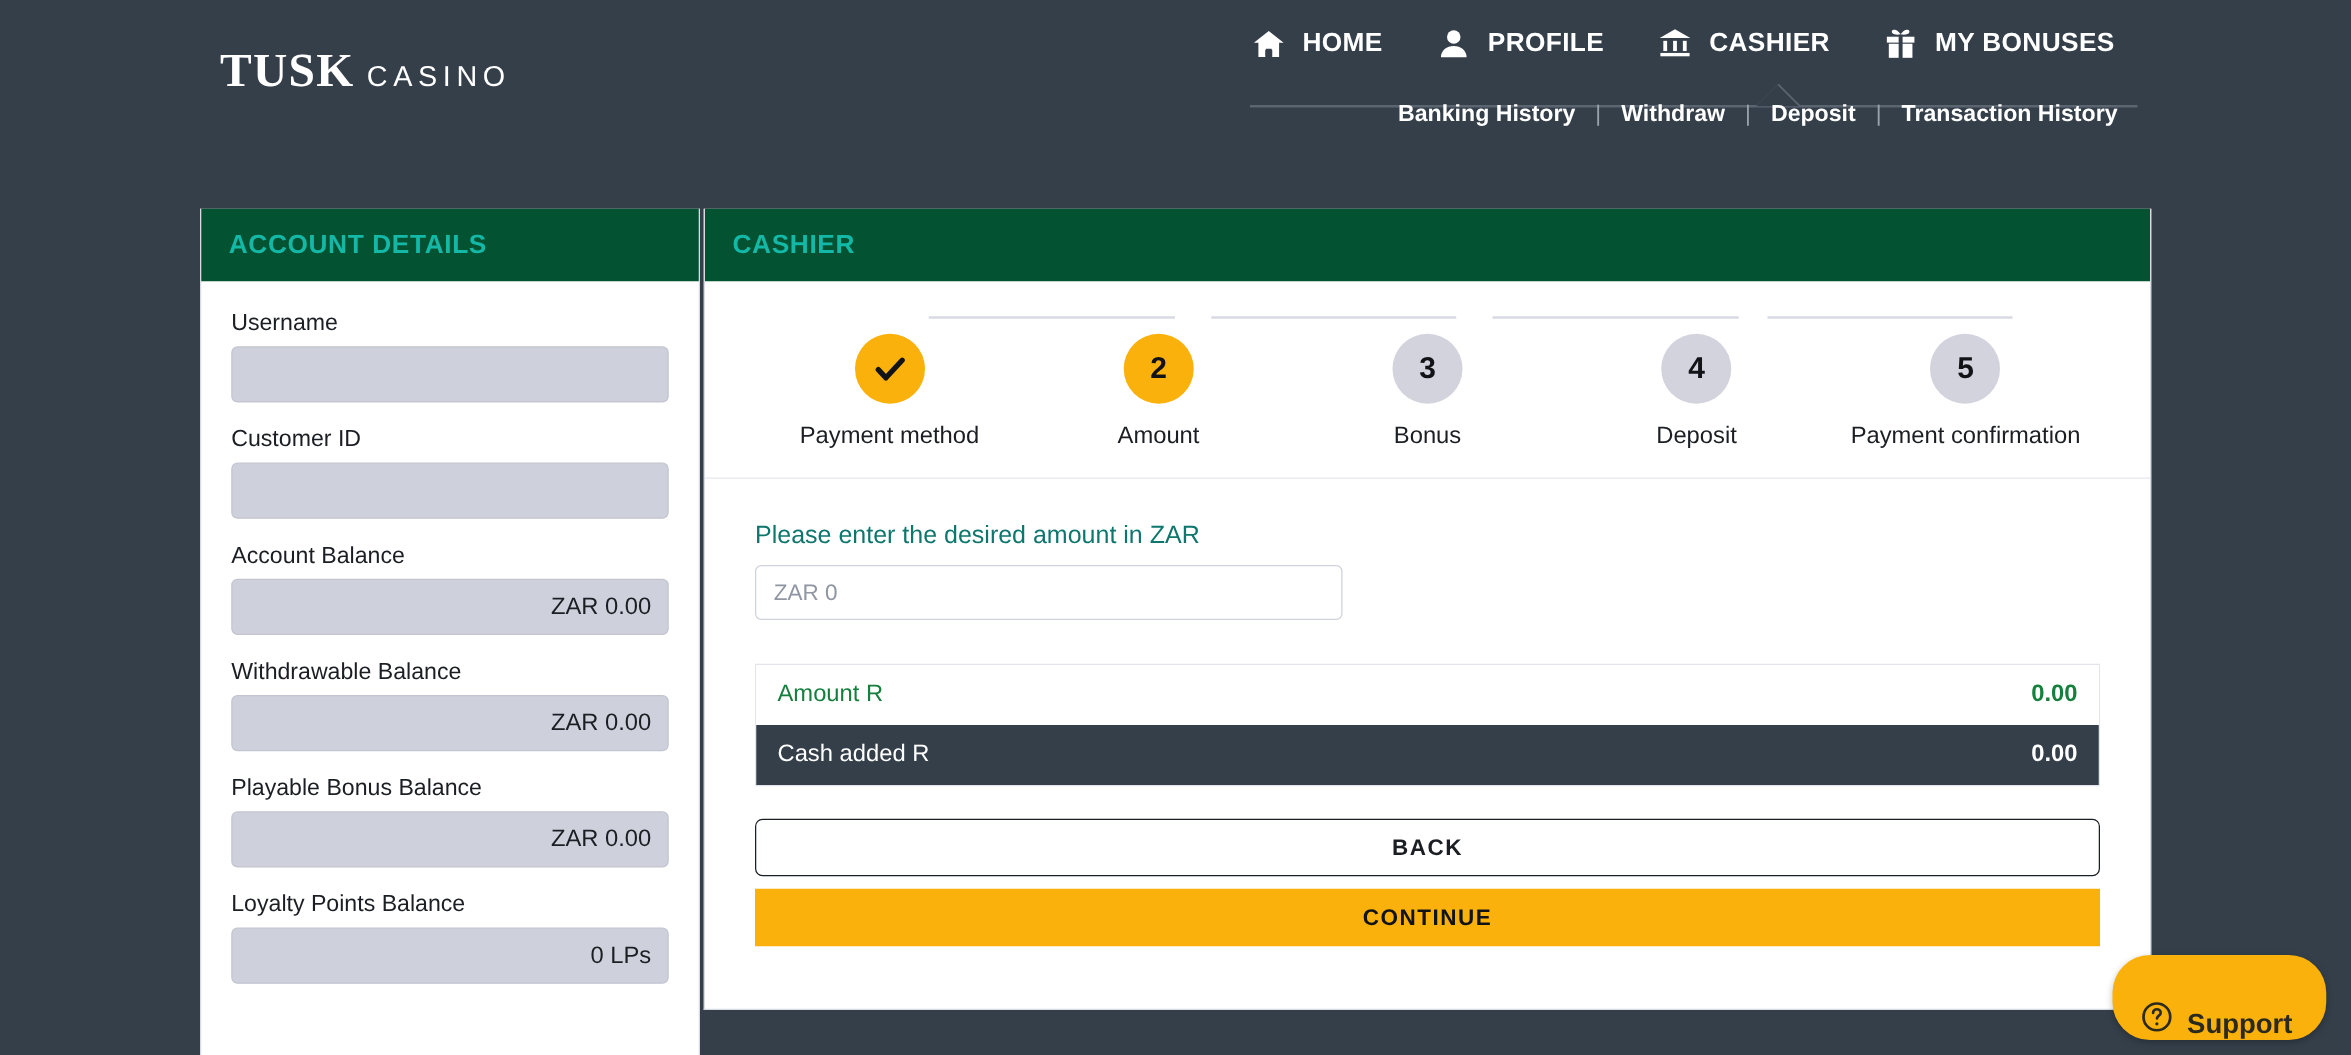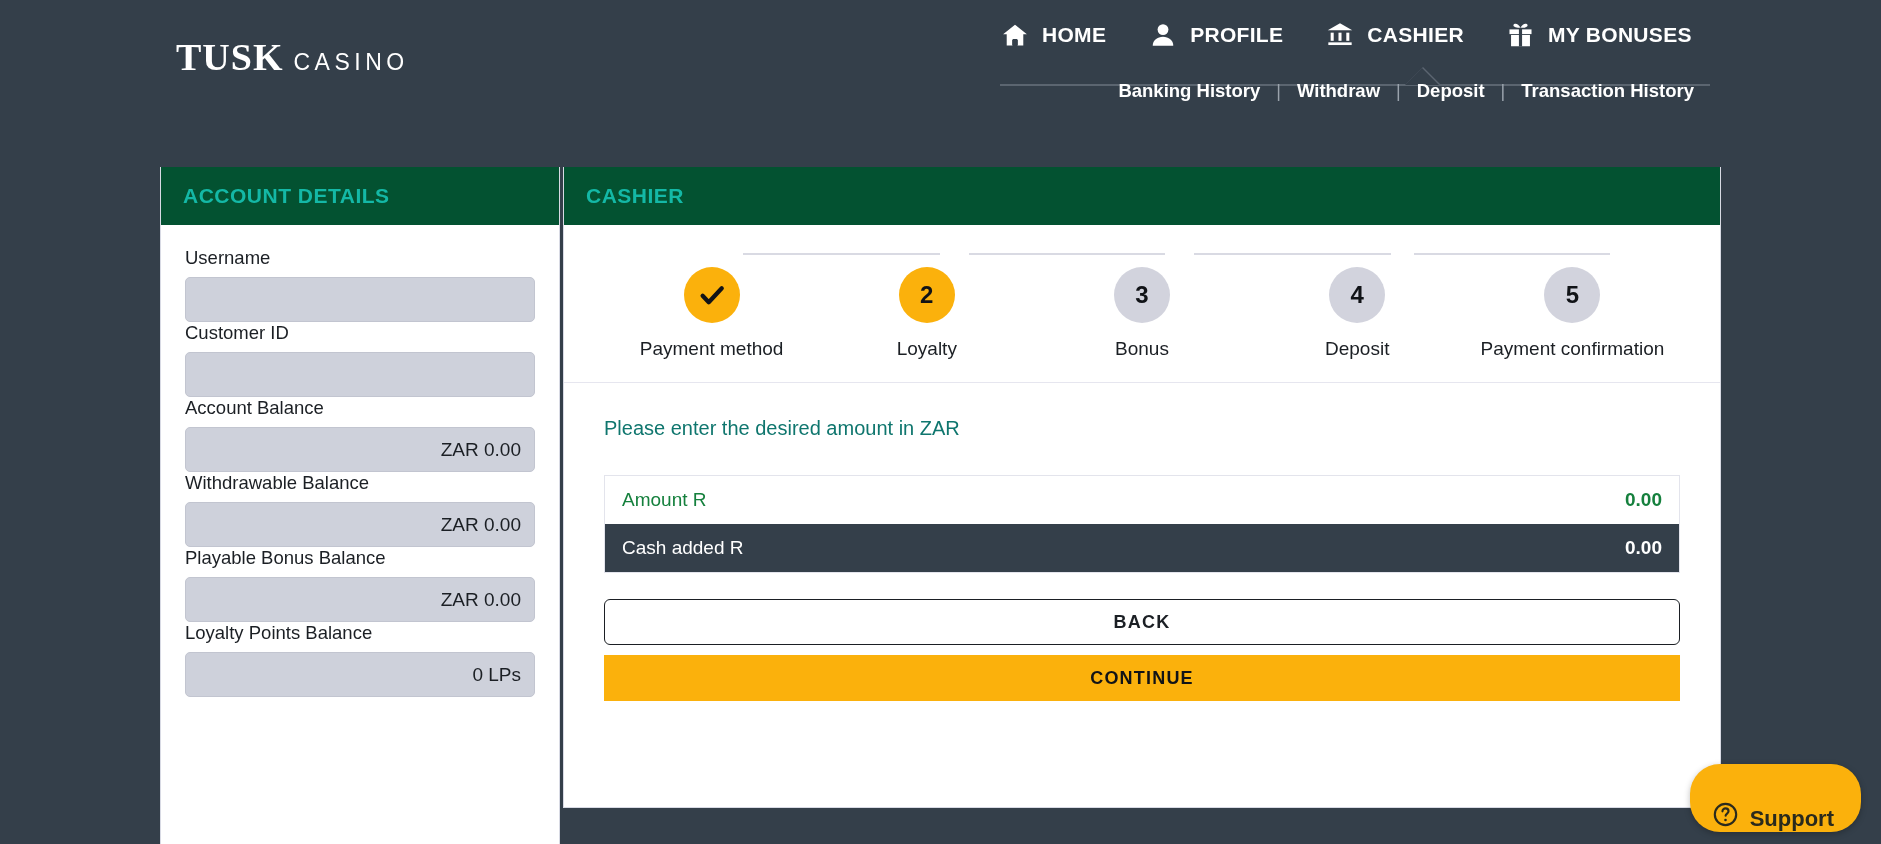--- a/index.html
+++ b/index.html
@@ -79,21 +79,21 @@
   .panel-head {
     background: #035231;
     color: #14b8a6;
     font-size: 21px; font-weight: 700; letter-spacing: .5px;
     padding: 17px 22px;
   }
 
   
   #account-panel { left: 160px; top: 167px; width: 400px; height: 700px; }
   .acct-body { padding: 22px 24px 0 24px; }
-  .field { }
+  .field { margin-bottom: 18px; }
   .field-label {
     display: block; font-size: 18.5px; color: #1b1f24; margin-bottom: 8px; font-weight: 400;
   }
   .field-box {
     width: 100%; height: 45px;
     background: #ced1db; border: 1px solid #c2c5d0; border-radius: 5px;
     display: flex; align-items: center; justify-content: flex-end;
     padding: 0 13px;
     font-size: 19px; color: #1b1f24;
   }
@@ -286,21 +286,21 @@
           <div class="step-circle">
             <svg class="check" viewBox="0 0 24 24">
               <path d="M4.5 12.6 9.4 17.8 19.8 6.6" fill="none" stroke="#111317" stroke-width="3.4" stroke-linecap="round" stroke-linejoin="round"></path>
             </svg>
           </div>
           <div class="step-label">Payment method</div>
         </div>
 
         <div class="step active">
           <div class="step-circle">2</div>
-          <div class="step-label">Loyalty</div>
+          <div class="step-label">Amount</div>
         </div>
 
         <div class="step">
           <div class="step-circle">3</div>
           <div class="step-label">Bonus</div>
         </div>
 
         <div class="step">
           <div class="step-circle">4</div>
           <div class="step-label">Deposit</div>
@@ -309,20 +309,21 @@
         <div class="step">
           <div class="step-circle">5</div>
           <div class="step-label">Payment confirmation</div>
         </div>
       </div>
     </div>
 
     <div class="cashier-body">
       <div class="prompt">Please enter the desired amount in ZAR</div>
 
+      <input class="amount-input" type="text" placeholder="ZAR 0" style="">
 
       <div class="summary">
         <div class="sum-row light">
           <span>Amount R</span>
           <span class="sum-val">0.00</span>
         </div>
         <div class="sum-row dark">
           <span>Cash added R</span>
           <span class="sum-val">0.00</span>
         </div>

